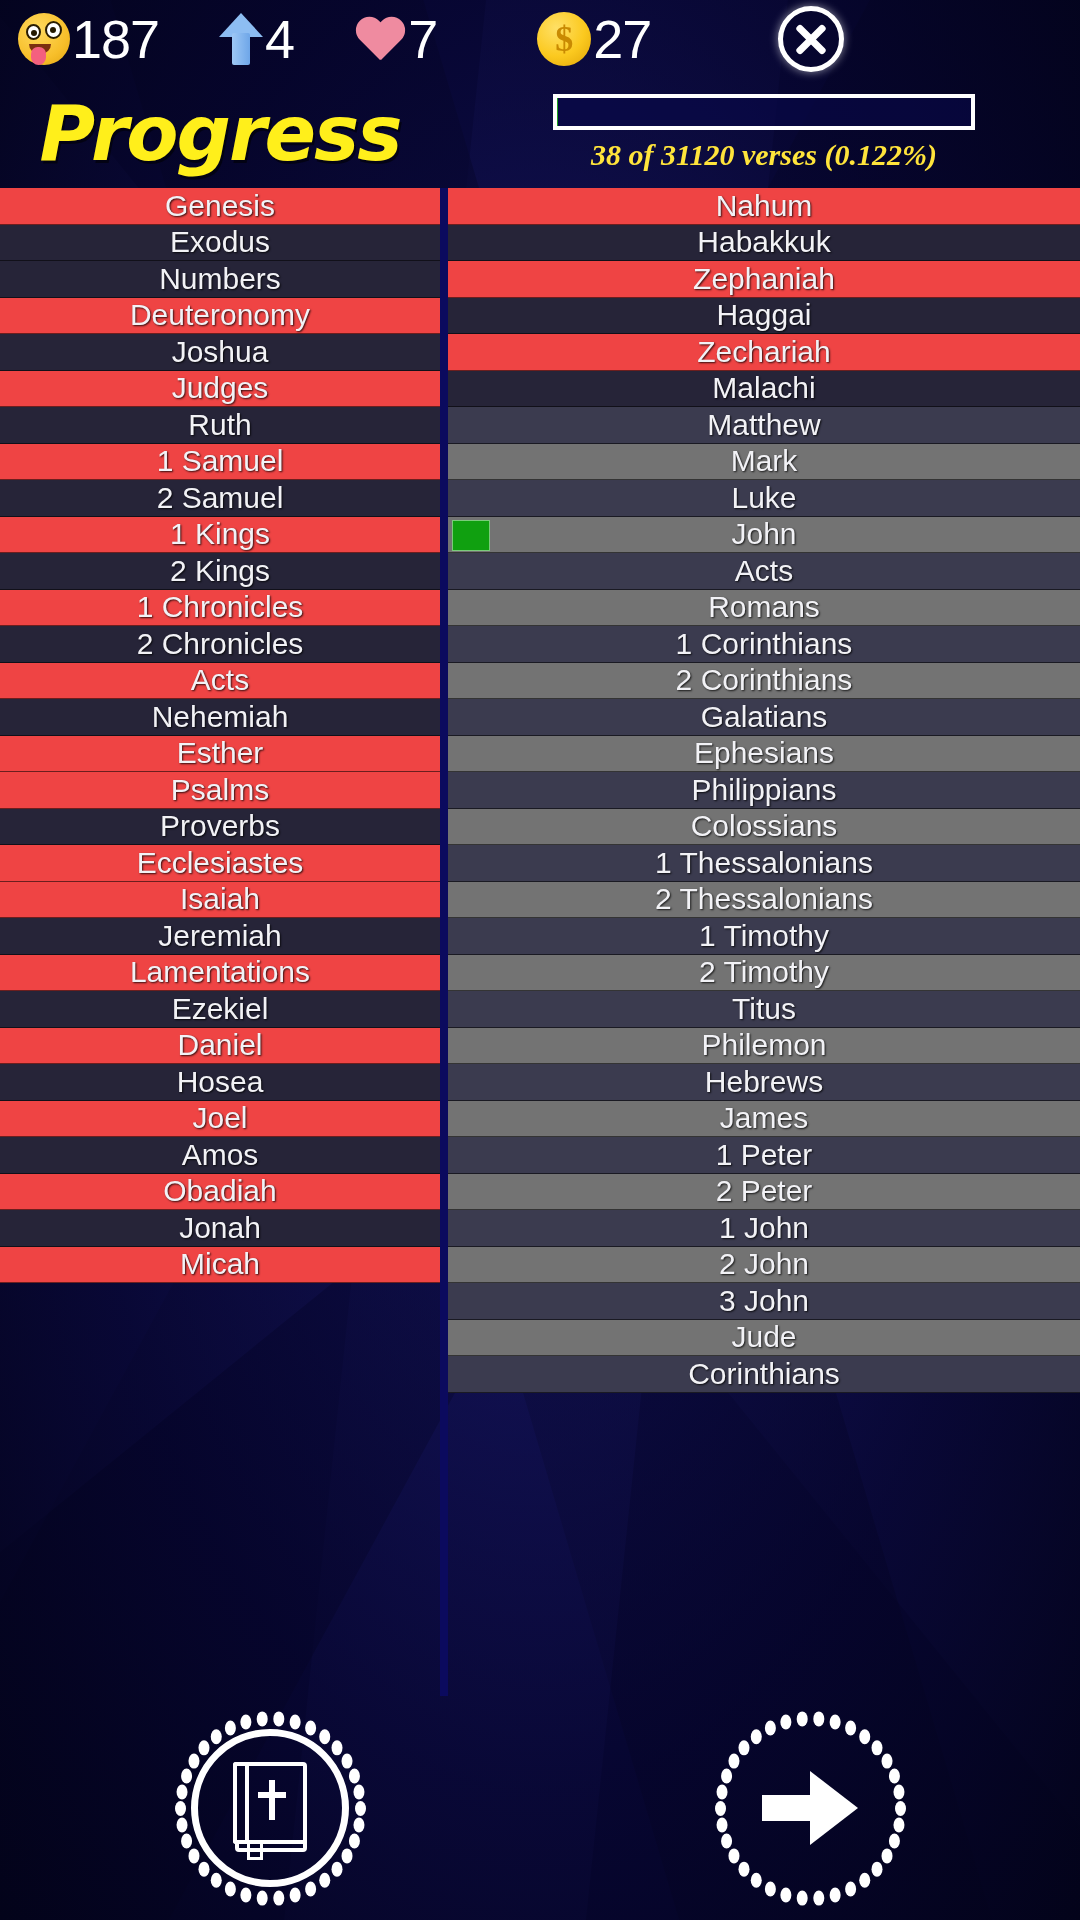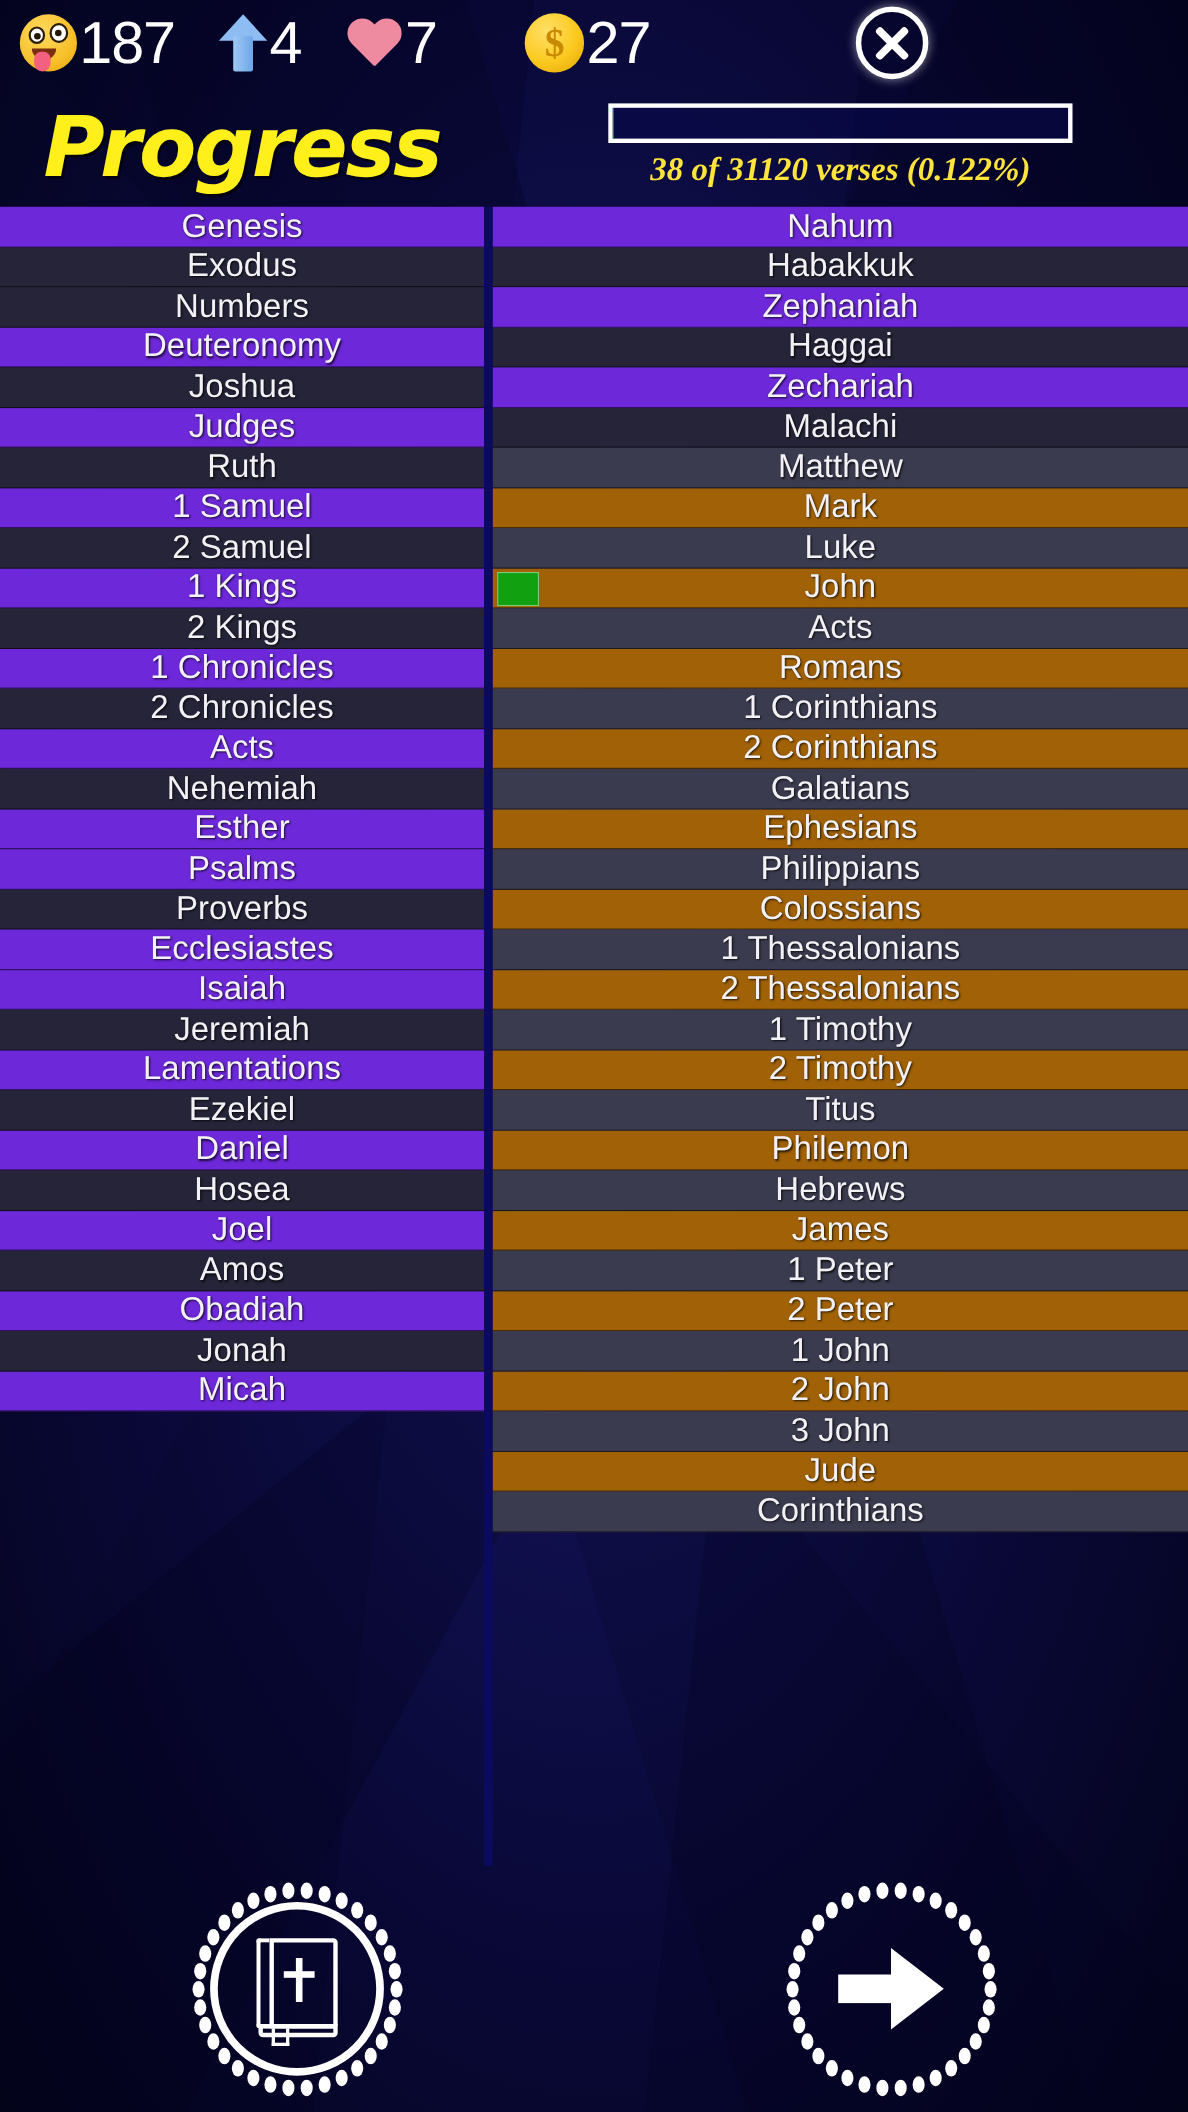--- a/index.html
+++ b/index.html
@@ -24,21 +24,21 @@
   #bg .vign{
     position:absolute; inset:0;
     background:radial-gradient(ellipse at 50% 45%, rgba(25,25,110,0.55) 0%, rgba(6,5,45,0.85) 62%, rgba(3,3,26,1) 100%);
   }
 
   #app{ position:relative; z-index:2; width:1080px; height:1920px; }
 
   
   .statsbar{
     position:absolute; left:0; top:0; width:860px; height:78px;
-    display:flex; align-items:center;
+    display:flex; align-items:center;gap:20px;
   }
   .stat{ display:flex; align-items:center; }
   .stat .num{
     color:#ffffff; font-size:54px; line-height:54px; font-weight:400;
     letter-spacing:-1px; margin-left:2px;
   }
 
   .emoji-face{
     width:52px;height:52px;border-radius:50%;
     background:radial-gradient(circle at 38% 32%, #ffd95e 0%, #f7bf2a 62%, #e2a412 100%);
@@ -145,25 +145,25 @@
   .row{
     height:36.5px; display:flex; align-items:center; justify-content:center;
     position:relative;
     border-bottom:1px solid rgba(0,0,0,0.55);
   }
   .row .label{
     color:#f2f2f6; font-size:30px; line-height:30px; white-space:nowrap;
     text-shadow:1px 1px 2px rgba(0,0,0,0.8);
   }
   
-  .ot-a{ background:#6d28d9; }
+  .ot-a{ background:#ef4444; }
   .ot-b{ background:#262438; }
   
   .nt-a{ background:#3b3b4f; }
-  .nt-b{ background:#a16207; }
+  .nt-b{ background:#737373; }
 
   .marker{
     position:absolute; left:4px; top:3px; width:38px;height:31px;
     background:#10a010; border:1px solid rgba(255,255,255,0.45);
   }
 
   
   .bottom{
     position:absolute; left:0; top:1696px; width:1080px; height:224px;
     display:flex;

